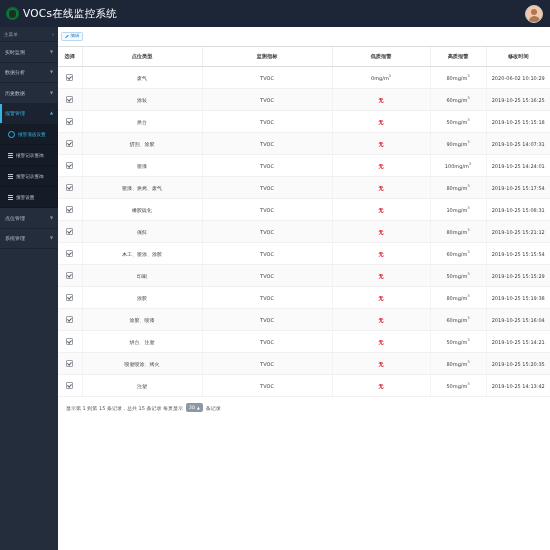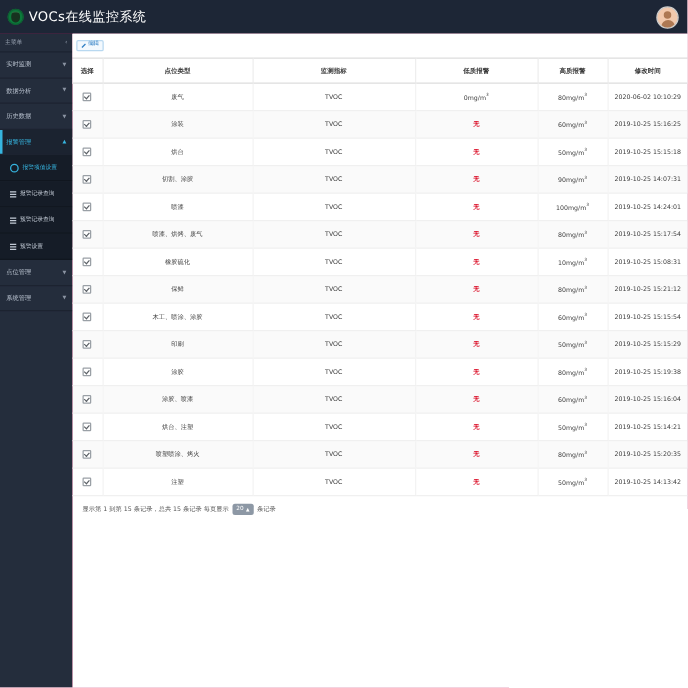--- a/index.html
+++ b/index.html
@@ -3,21 +3,21 @@
 <meta charset="utf-8">
 <style>
   html,body{margin:0;padding:0;}
   body{
     width:550px;height:550px;overflow:hidden;
     background:#ffffff;
     font-family:"DejaVu Sans","Liberation Sans",sans-serif;
     font-size:5px;
     color:#333;
   }
-  .app{position:relative;width:550px;height:550px;background:#be185d;}
+  .app{position:relative;width:550px;height:550px;background:#f0abfc;}
 
   
   .topbar{
     position:absolute;left:0;top:0;width:550px;height:27px;
     background:#1d2636;display:flex;align-items:center;
   }
   .logo-mark{
     width:13px;height:13px;border-radius:50%;
     background:#0b7a3b;margin-left:6px;margin-right:4px;
     display:flex;align-items:center;justify-content:center;

